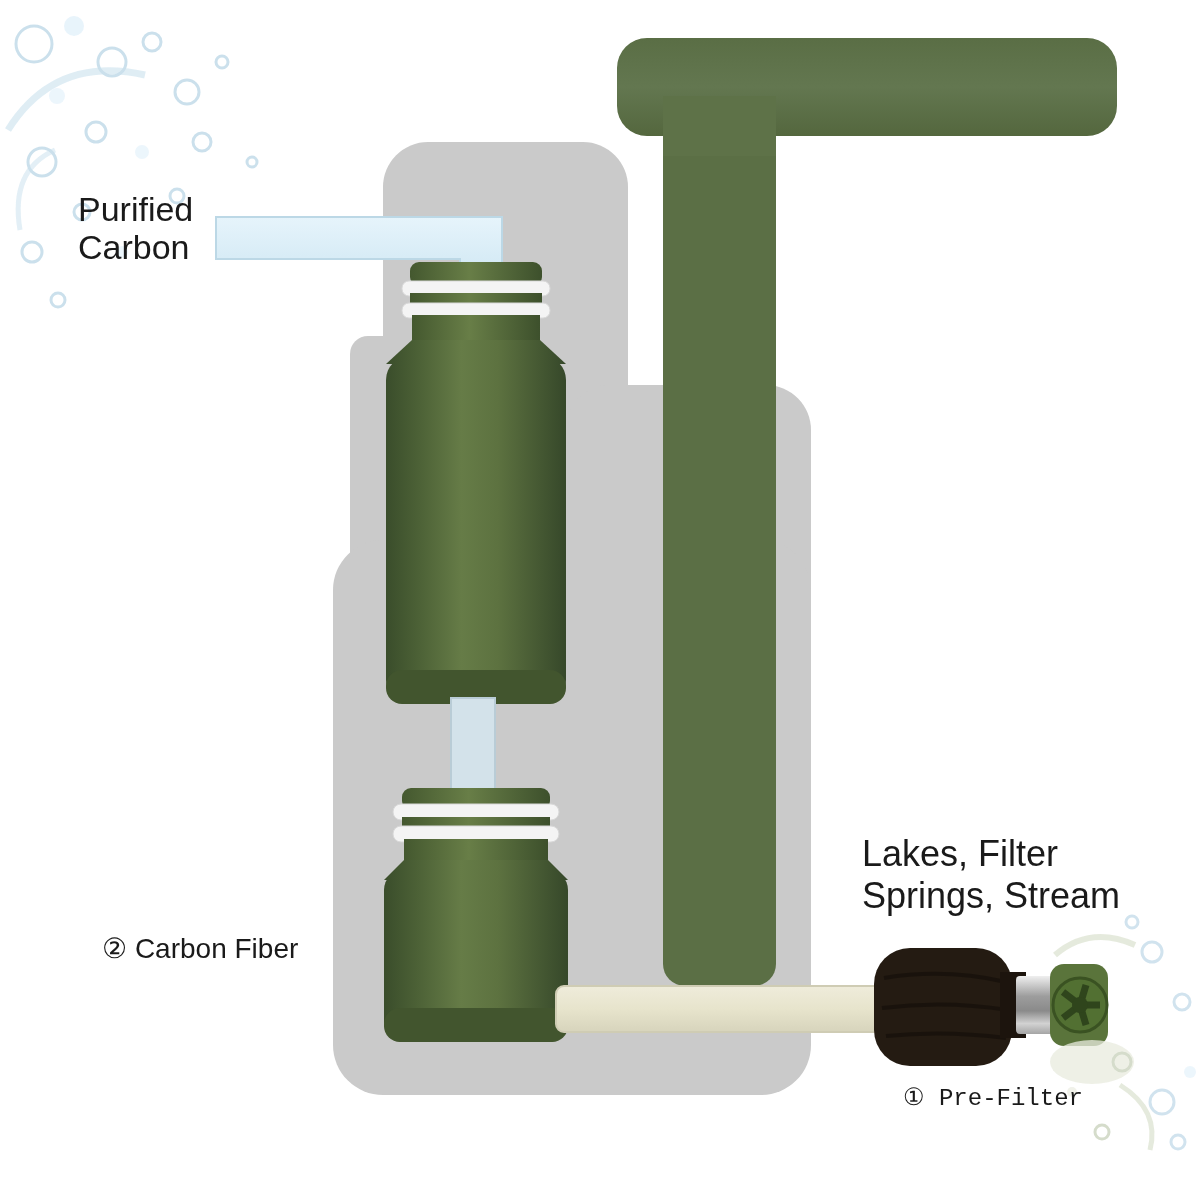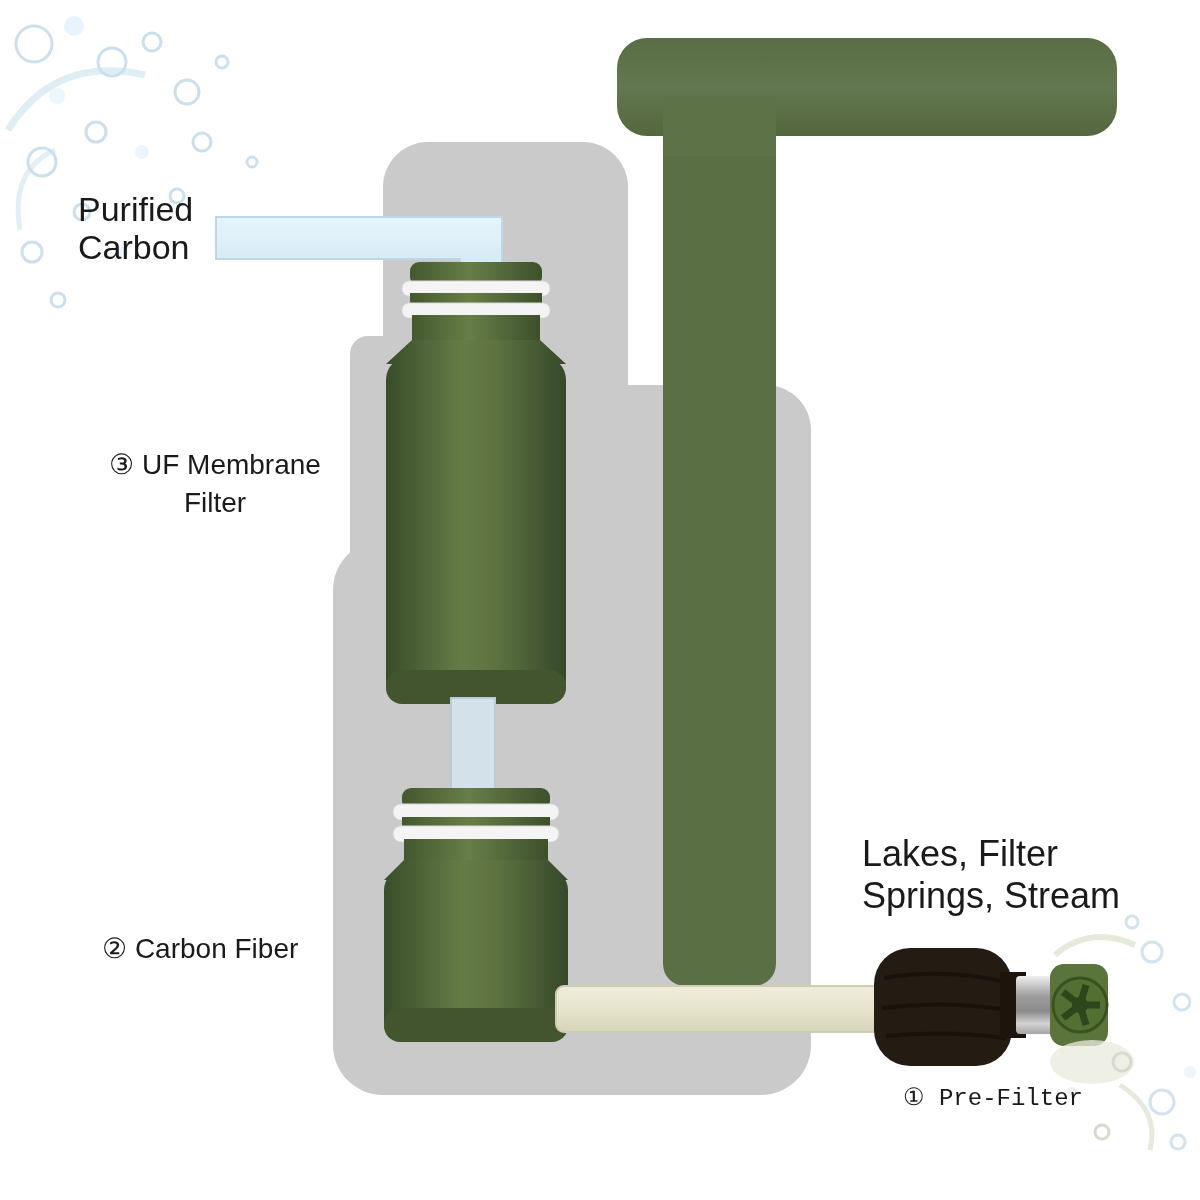--- a/index.html
+++ b/index.html
@@ -164,24 +164,20 @@
       <circle cx="1132" cy="922" r="6" stroke="#cfe2ee"></circle>
       <circle cx="1178" cy="1142" r="7" stroke="#cfe2ee"></circle>
     </g>
   </svg>
 
   <div class="label label-purified">
     <span>Purified</span>
     <span>Carbon</span>
   </div>
 
-  <div class="label label-uf">
-    <span>③ UF Membrane</span>
-    <span>Filter</span>
-  </div>
 
   <div class="label label-carbon">
     <span>② Carbon Fiber</span>
   </div>
 
   <div class="label label-source">
     <span>Lakes, Filter</span>
     <span>Springs, Stream</span>
   </div>
 

